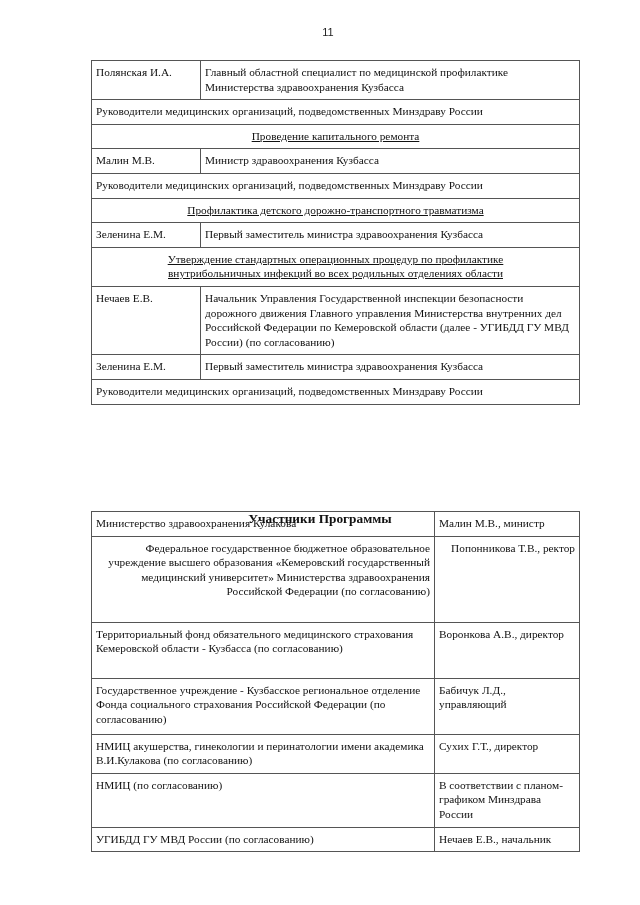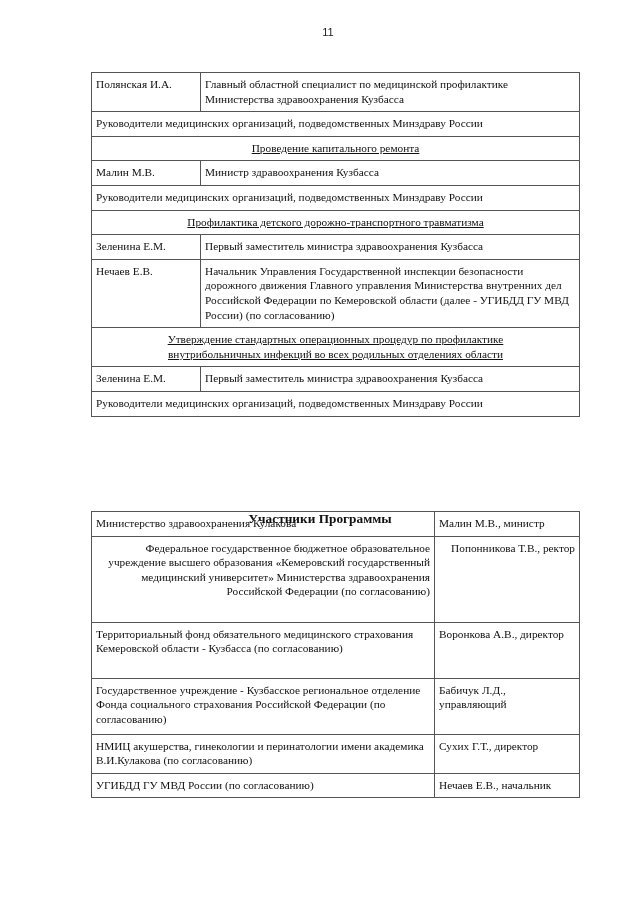--- a/index.html
+++ b/index.html
@@ -16,21 +16,21 @@
     table.doc {
       position: absolute; left: 91px; width: 488px;
       border-collapse: collapse; table-layout: fixed;
       font-size: 11.3px; line-height: 14.6px;
     }
     table.doc td {
       border: 1px solid #555; vertical-align: top;
       padding: 4px 4px 5px 4px;
     }
     table.doc td.center { text-align: center; text-decoration: underline; }
-    #resp-table { top: 72px; padding-left: 25px; }
+    #resp-table { top: 60px; padding-left: 25px; }
     #resp-table col.c1 { width: 109px; }
     #resp-table col.c2 { width: 379px; }
     .section-title {
       position: absolute; top: 487px; left: 0; width: 640px; text-align: center;
       font-weight: bold; font-size: 13.3px; margin-top: 24px;
     }
     #part-table { top: 511px; }
     #part-table col.c1 { width: 343px; }
     #part-table col.c2 { width: 145px; }
     #part-table tr.tall td { height: 76px; text-align: right; }
@@ -65,25 +65,25 @@
       <td colspan="2">Руководители медицинских организаций, подведомственных Минздраву России</td>
     </tr>
     <tr>
       <td colspan="2" class="center">Профилактика детского дорожно-транспортного травматизма</td>
     </tr>
     <tr>
       <td>Зеленина Е.М.</td>
       <td>Первый заместитель министра здравоохранения Кузбасса</td>
     </tr>
     <tr>
+      <td colspan="2" class="center" style="padding-left:40px;padding-right:40px;">Утверждение стандартных операционных процедур по профилактике внутрибольничных инфекций во всех родильных отделениях области</td>
+    </tr>
+    <tr>
       <td>Нечаев Е.В.</td>
       <td>Начальник Управления Государственной инспекции безопасности дорожного движения Главного управления Министерства внутренних дел Российской Федерации по Кемеровской области (далее - УГИБДД ГУ МВД России) (по согласованию)</td>
-    </tr>
-    <tr>
-      <td colspan="2" class="center" style="padding-left:40px;padding-right:40px;">Утверждение стандартных операционных процедур по профилактике внутрибольничных инфекций во всех родильных отделениях области</td>
     </tr>
     <tr>
       <td>Зеленина Е.М.</td>
       <td>Первый заместитель министра здравоохранения Кузбасса</td>
     </tr>
     <tr>
       <td colspan="2">Руководители медицинских организаций, подведомственных Минздраву России</td>
     </tr>
   </tbody>
 </table>
@@ -110,17 +110,21 @@
     </tr>
     <tr class="mid">
       <td>Государственное учреждение - Кузбасское региональное отделение Фонда социального страхования Российской Федерации (по согласованию)</td>
       <td>Бабичук Л.Д., управляющий</td>
     </tr>
     <tr>
       <td>НМИЦ акушерства, гинекологии и перинатологии имени академика В.И.Кулакова (по согласованию)</td>
       <td>Сухих Г.Т., директор</td>
     </tr>
     <tr>
+      <td>НМИЦ (по согласованию)</td>
+      <td>В соответствии с планом-графиком Минздрава России</td>
+    </tr>
+    <tr>
       <td>УГИБДД ГУ МВД России (по согласованию)</td>
       <td>Нечаев Е.В., начальник</td>
     </tr>
   </tbody>
 </table>
 
 </body></html>

